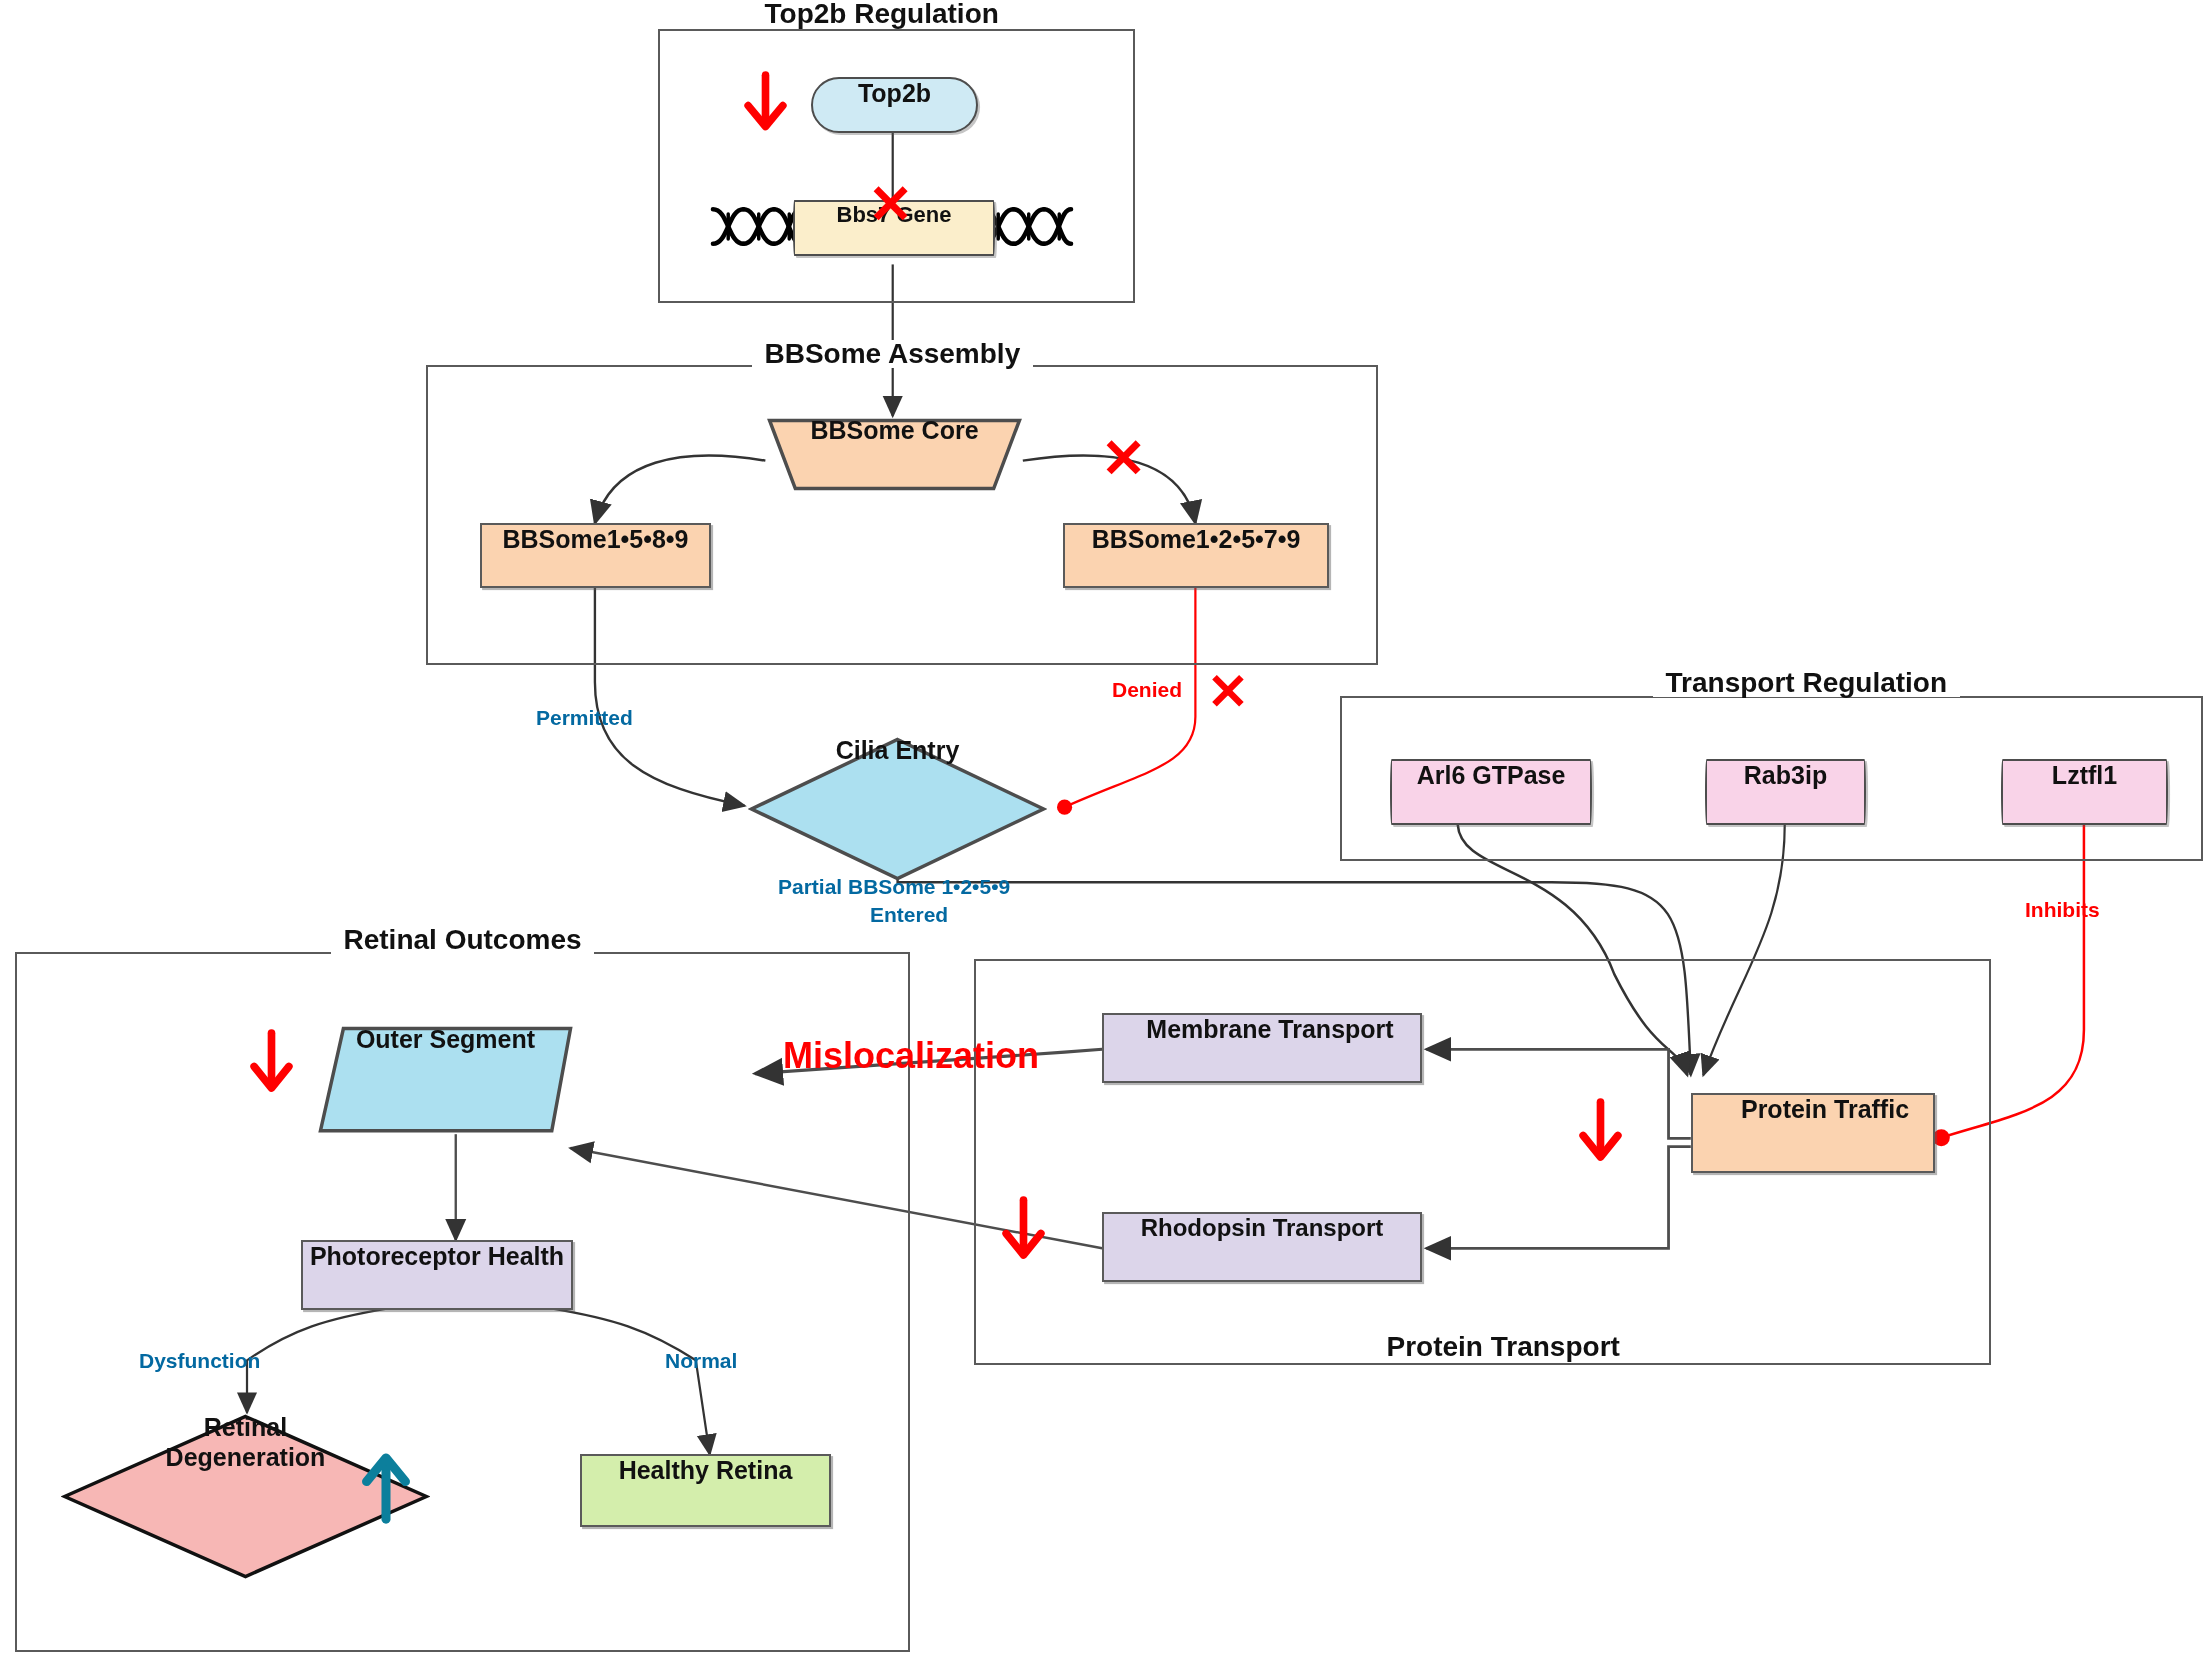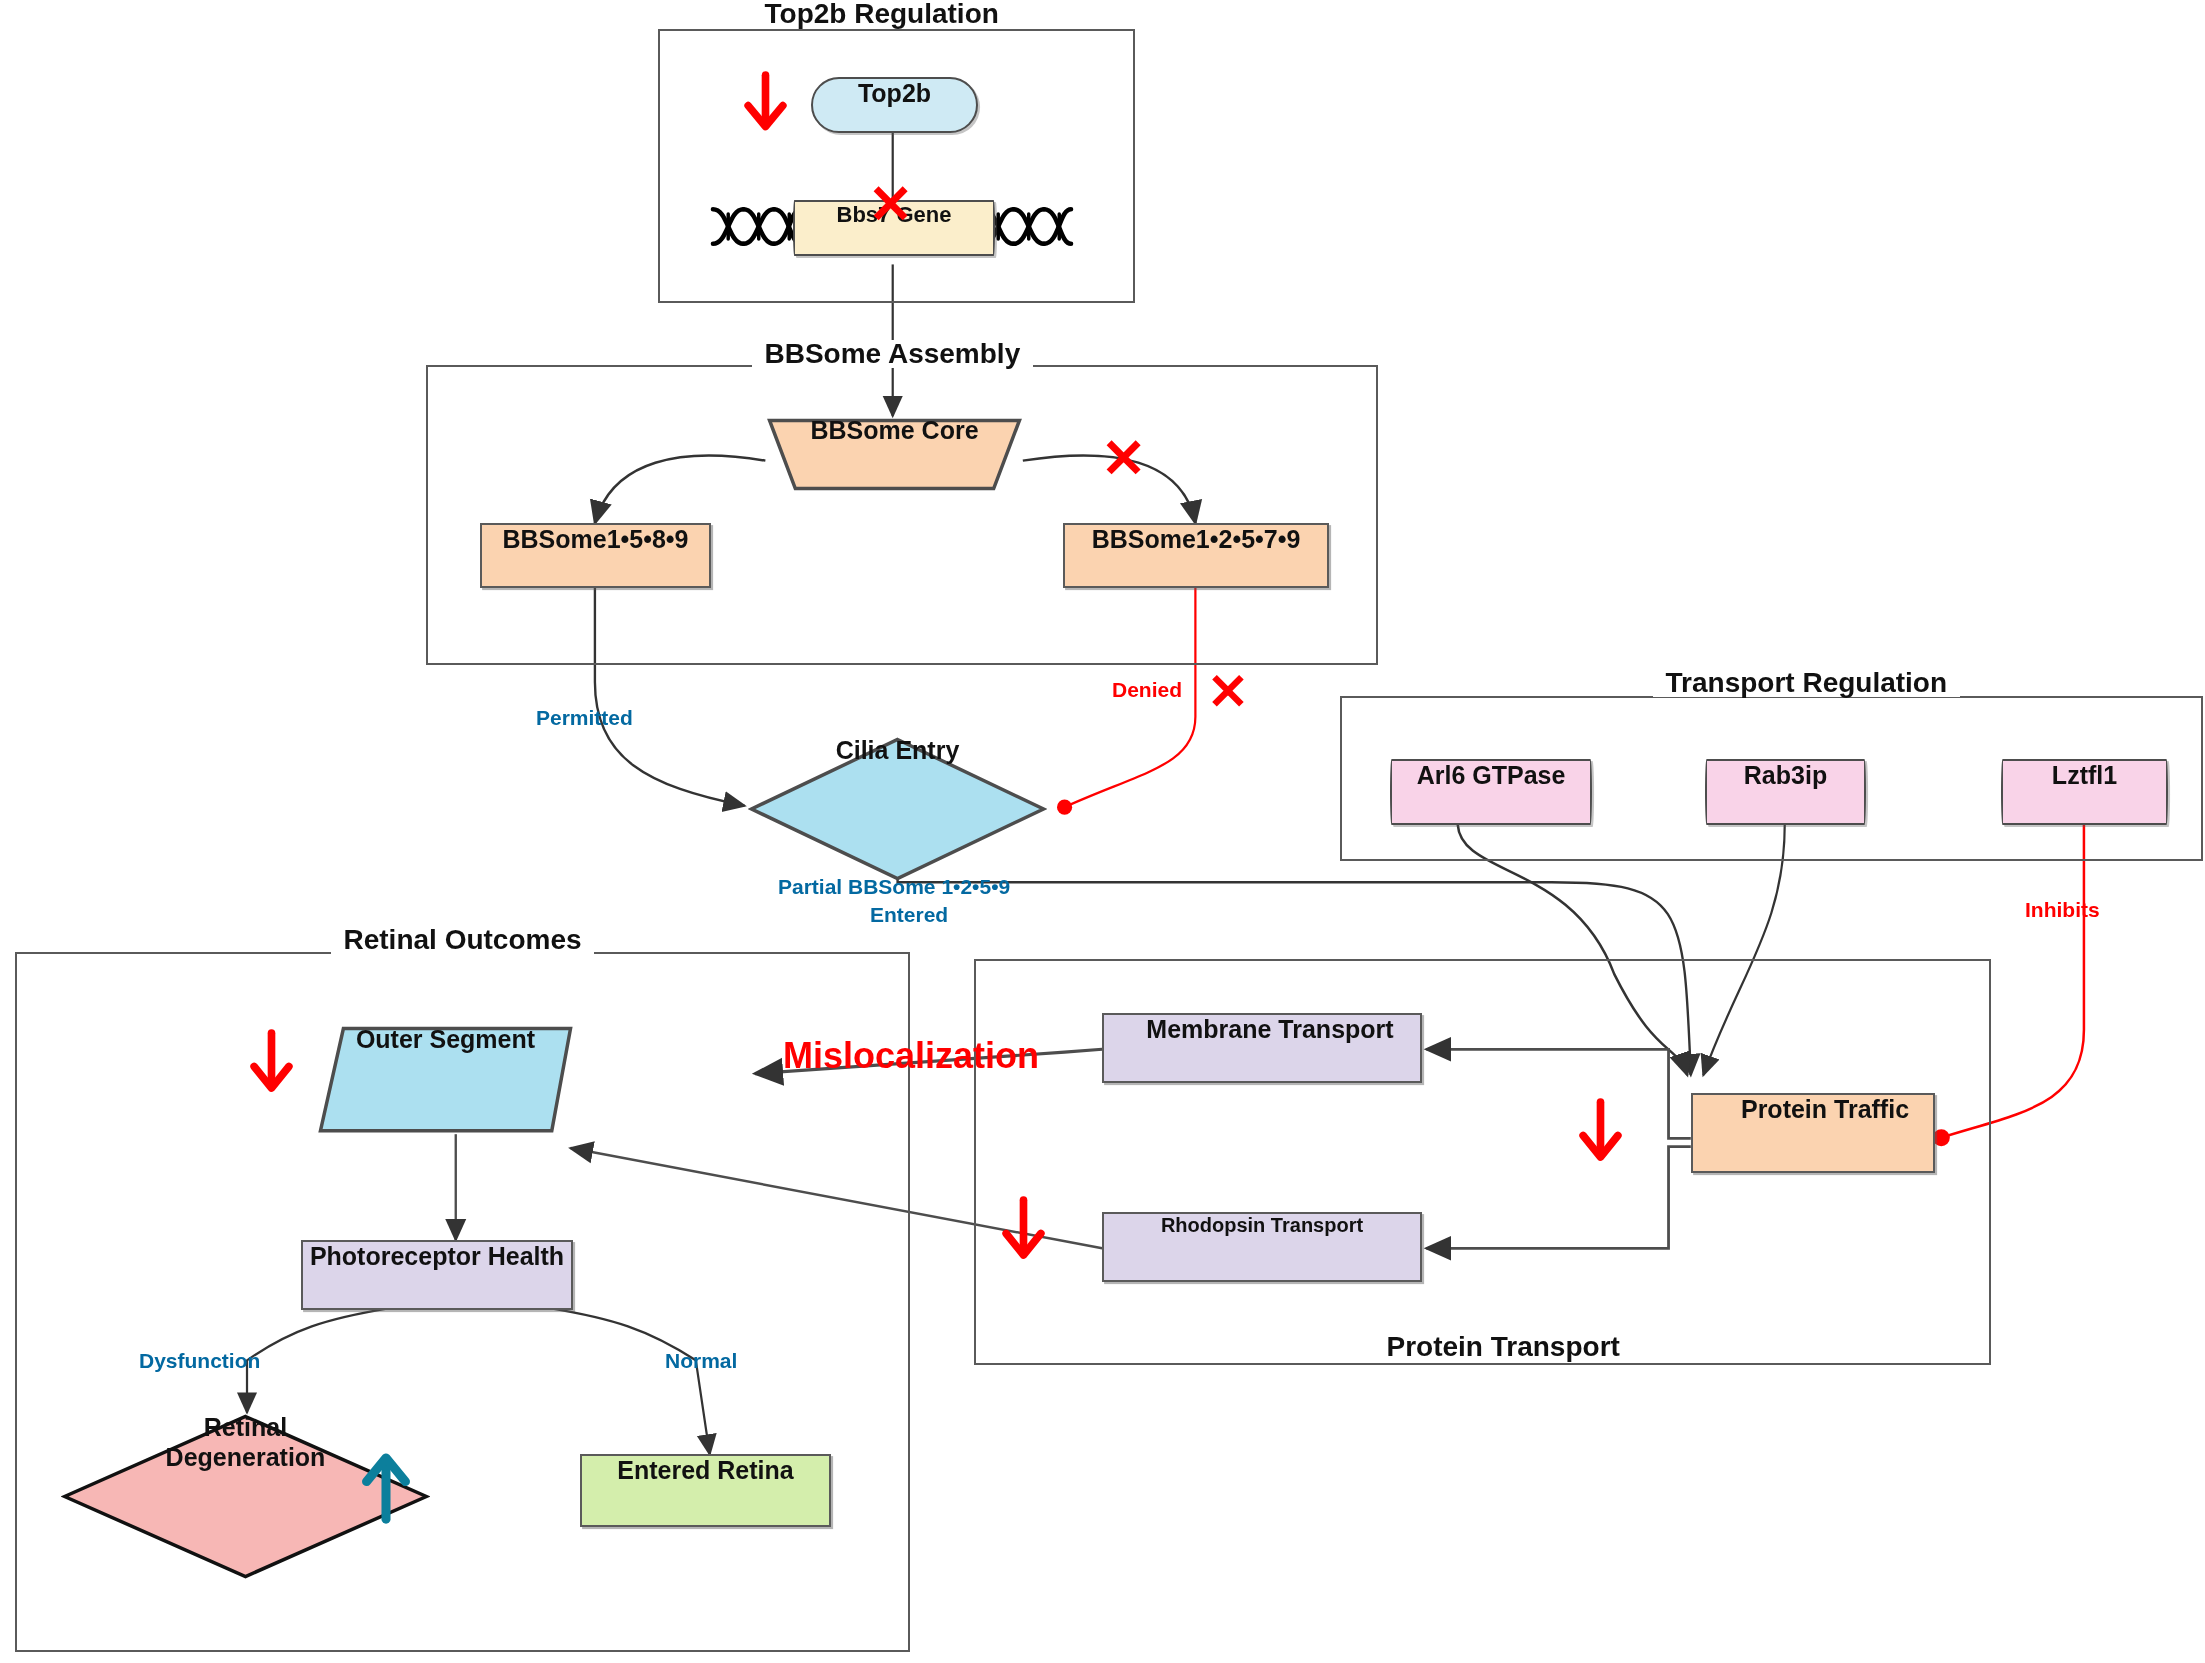--- a/index.html
+++ b/index.html
@@ -191,21 +191,21 @@
   <div class="node n-cyl" style="left:2001px;top:759px;width:167px;height:66px;background:#f9d3e8;font-size:25px;">
     <span>Lztfl1</span>
   </div>
 
   <div class="edge-label red" style="left:2025px;top:898px;">Inhibits</div>
 
   <div class="node n-rect" style="left:1102px;top:1013px;width:320px;height:70px;background:#dcd5ea;font-size:25px;padding-left:16px;">
     <span>Membrane Transport</span>
   </div>
 
-  <div class="node n-rect" style="left:1102px;top:1212px;width:320px;height:70px;background:#dcd5ea;font-size:20px;">
+  <div class="node n-rect" style="left:1102px;top:1212px;width:320px;height:70px;background:#dcd5ea;font-size:24px;">
     <span>Rhodopsin Transport</span>
   </div>
 
   <div class="node n-rect" style="left:1691px;top:1093px;width:244px;height:80px;background:#fbd3b0;font-size:25px;padding-left:24px;">
     <span>Protein Traffic</span>
   </div>
 
   <svg class="dna" style="left:1576px;top:1098px;" width="49" height="66" viewBox="0 0 70 95">
     <path d="M35,6 L35,78" stroke="#ff0000" stroke-width="11" stroke-linecap="round" fill="none"></path>
     <path d="M10,54 L35,85 L60,54" stroke="#ff0000" stroke-width="11" fill="none" stroke-linecap="round" stroke-linejoin="round"></path>
@@ -246,17 +246,17 @@
       <span>Degeneration</span>
     </span>
   </div>
 
   <svg class="dna" style="left:358px;top:1451px;" width="56" height="73" viewBox="0 0 80 105">
     <path d="M40,98 L40,16" stroke="#0c7f9c" stroke-width="13" stroke-linecap="round" fill="none"></path>
     <path d="M12,44 L40,10 L68,44" stroke="#0c7f9c" stroke-width="13" fill="none" stroke-linecap="round" stroke-linejoin="round"></path>
   </svg>
 
   <div class="node n-rect" style="left:580px;top:1454px;width:251px;height:73px;background:#d4eeac;font-size:25px;">
-    <span>Entered Retina</span>
+    <span>Healthy Retina</span>
   </div>
 
 </div>
 
 
 </body></html>

